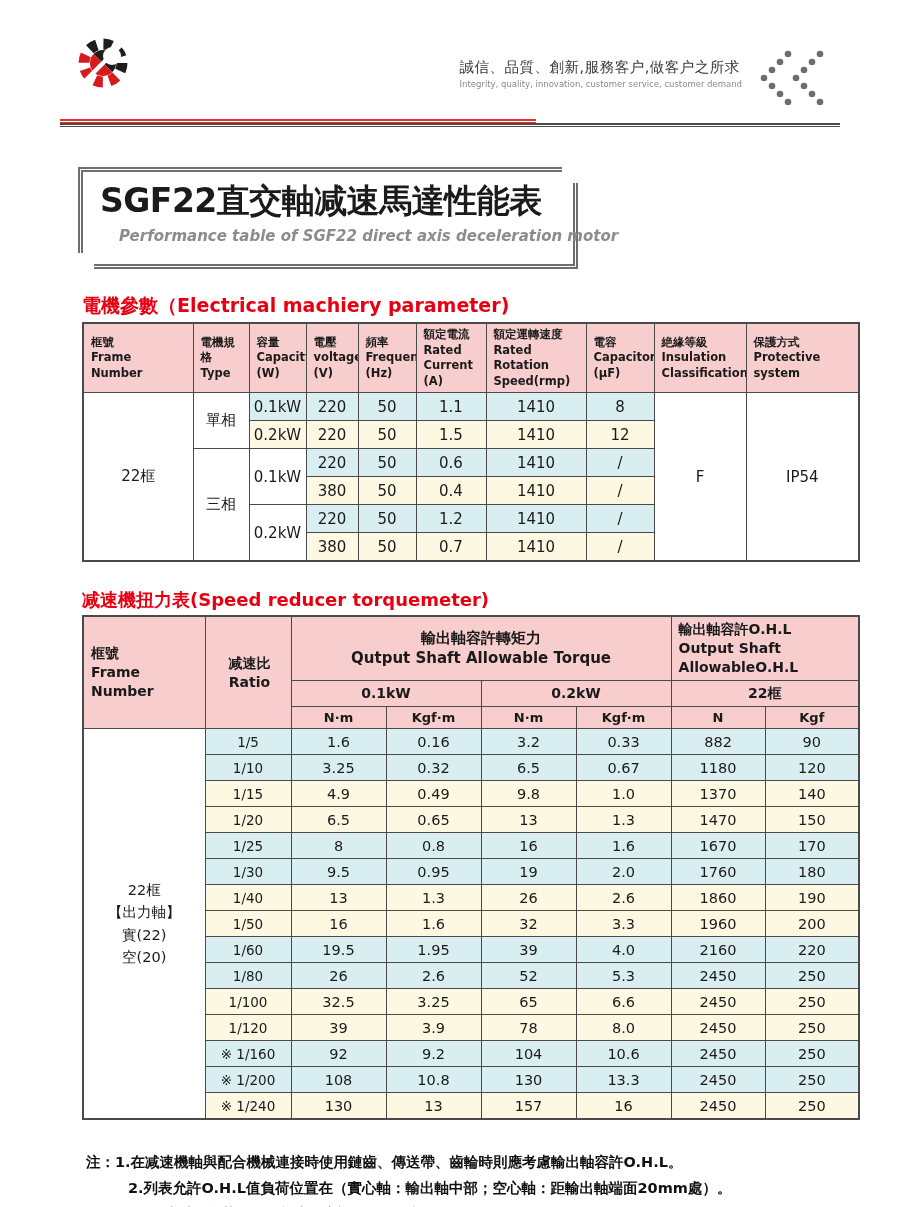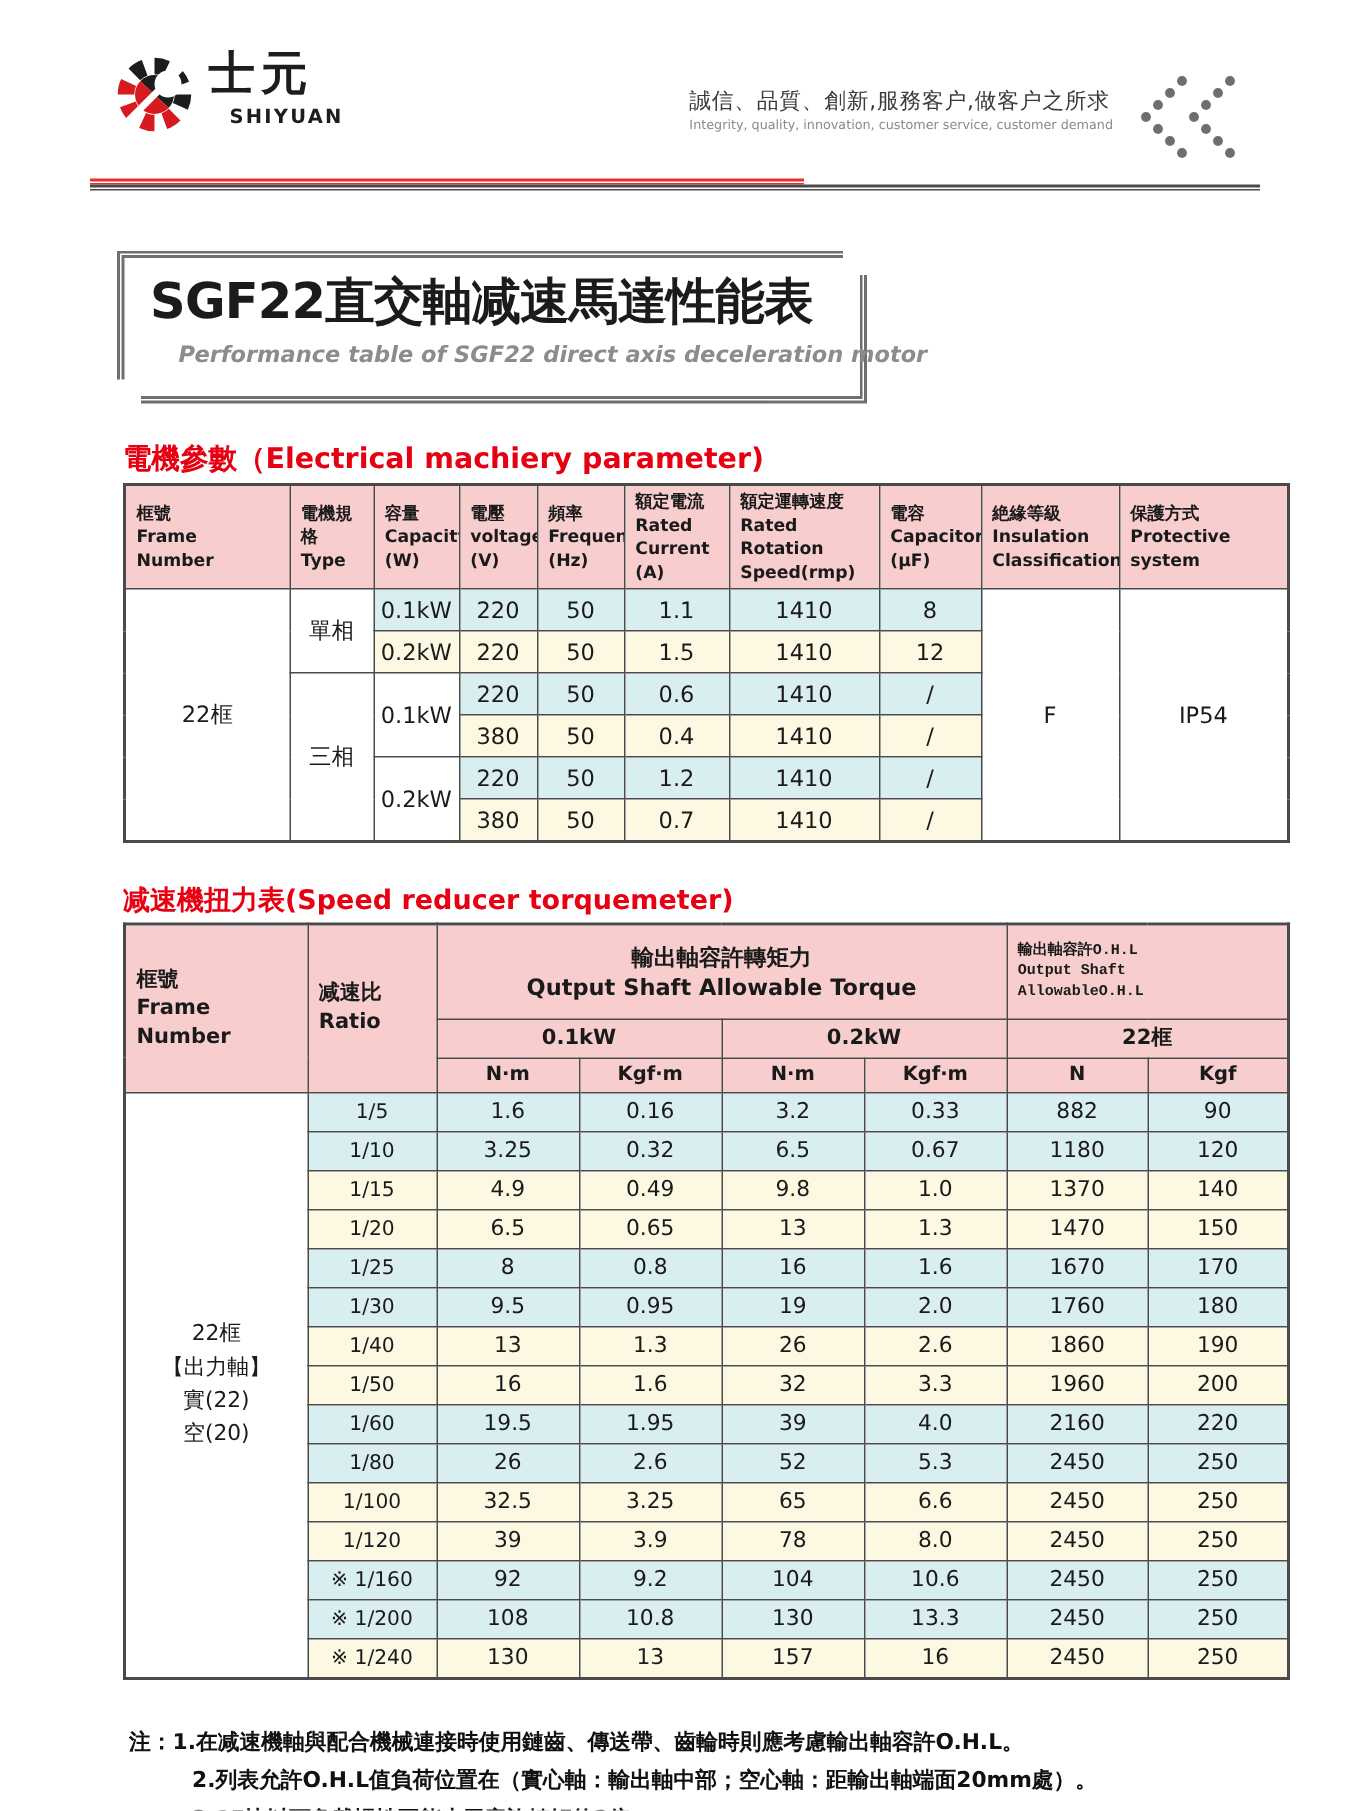--- a/index.html
+++ b/index.html
@@ -74,24 +74,20 @@
           <circle cx="31" cy="29" r="13" fill="#1d1d1b"></circle>
         </g>
         <g clip-path="url(#clipRed)">
           <circle cx="31" cy="29" r="19" fill="none" stroke="#d71920" stroke-width="11" stroke-dasharray="8.2 6.7"></circle>
           <circle cx="31" cy="29" r="13" fill="#d71920"></circle>
         </g>
         <line x1="6" y1="54" x2="56" y2="4" stroke="#ffffff" stroke-width="4.5"></line>
         <circle cx="40" cy="22" r="9" fill="#ffffff"></circle>
       </svg>
     </span>
-    <div class="logo-text">
-      <div class="logo-cn">士元</div>
-      <div class="logo-en">SHIYUAN</div>
-    </div>
   </div>
   <div class="hdr-spacer"></div>
   <div class="slogan">
     <div class="slogan-cn">誠信、品質、創新,服務客户,做客户之所求</div>
     <div class="slogan-en">Integrity, quality, innovation, customer service, customer demand</div>
   </div>
   <div class="chevrons">
     <svg width="84" height="64" viewBox="0 0 84 64">
       <g fill="#6e6e6e">
         <circle cx="30" cy="8" r="3.3"></circle>
@@ -237,25 +233,25 @@
     <col style="width:95px">
       <col style="width:95px">
       <col style="width:94px">
       <col style="width:94px">
   </colgroup>
   <tbody>
       <tr>
     <th rowspan="3" class="big-th" style="font-size:14px;">框號
 Frame
 Number</th>
-    <th rowspan="3" class="big-th" style="font-size:14px;">减速比
+    <th rowspan="3" class="big-th" style="font-size:14px;text-align:center;">减速比
 Ratio</th>
     <th colspan="4" class="ctr" style="font-size:15px;height:56px;">輸出軸容許轉矩力
 Qutput Shaft Allowable Torque</th>
-    <th colspan="2" style="font-size:10px;font-family:Liberation Mono, monospace;">輸出軸容許O.H.L
+    <th colspan="2" style="font-size:14px;">輸出軸容許O.H.L
 Output Shaft
 AllowableO.H.L</th>
   </tr>
   <tr class="kw-row">
     <th colspan="2">0.1kW</th>
     <th colspan="2">0.2kW</th>
     <th colspan="2">22框</th>
   </tr>
   <tr class="unit-row">
     <th>N·m</th>

